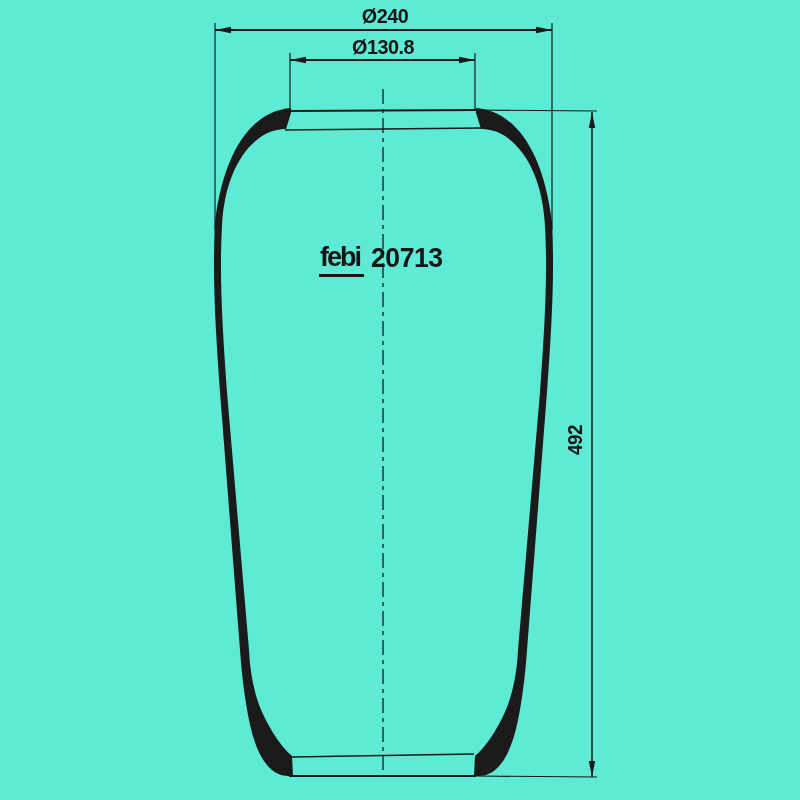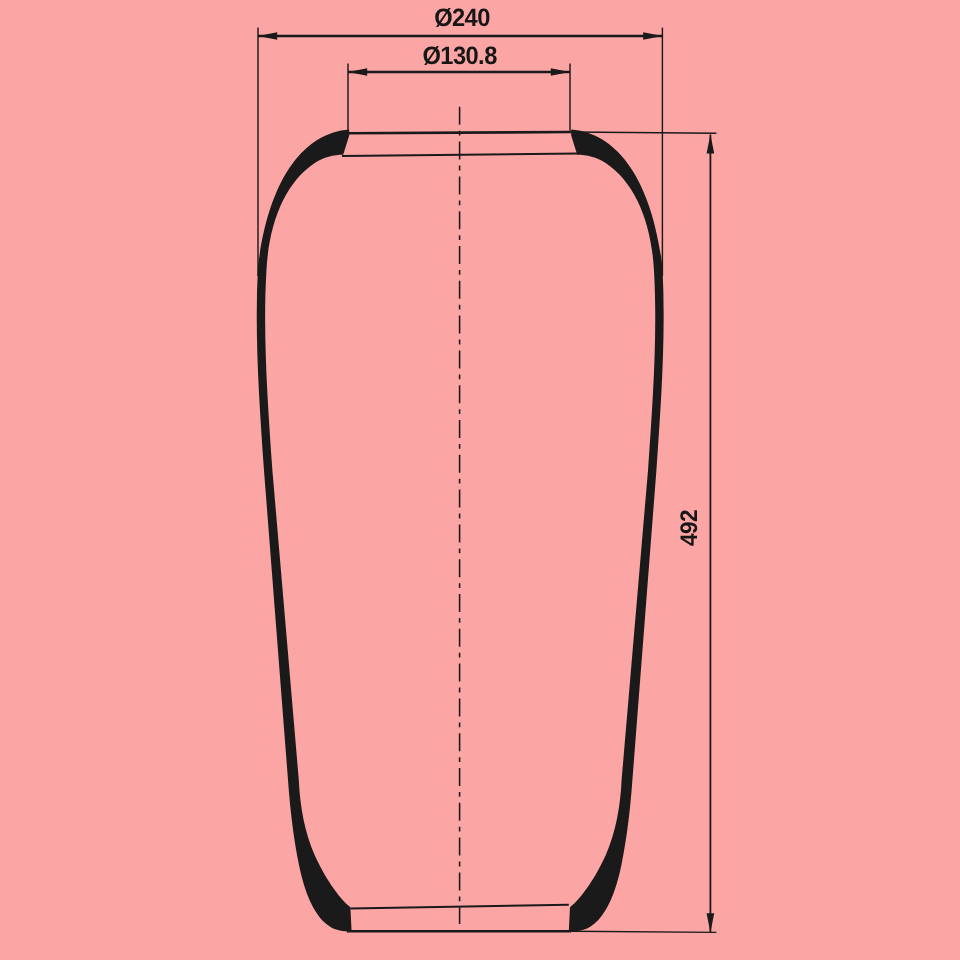--- a/index.html
+++ b/index.html
@@ -1,19 +1,19 @@
 <!DOCTYPE html>
 <html><head>
 <meta charset="utf-8">
 <style>
   html,body{margin:0;padding:0;background:#ffffff;}
   .canvas{
     position:relative;
     width:800px;height:800px;
-    background:#fca5a5;
+    background:#5eead4;
     font-family:"Liberation Sans", sans-serif;
     overflow:hidden;
   }
   .canvas svg{position:absolute;left:0;top:0;}
   .dim-label{
     position:absolute;
     color:#161616;
     font-weight:700;
     font-size:21px;
     letter-spacing:-0.5px;
@@ -120,14 +120,18 @@
     <path fill="#1a1a1a" d="M592 112 L588.8 128 L595.2 128 Z"></path>
     <path fill="#1a1a1a" d="M592 777 L588.8 761 L595.2 761 Z"></path>
   </svg>
 
   <div class="dim-label dim-outer">Ø240</div>
 
   <div class="dim-label dim-inner">Ø130.8</div>
 
   <div class="dim-label dim-height">492</div>
 
+  <div class="part-row">
+    <span class="febi-logo">febi</span>
+    <span class="part-number">20713</span>
+  </div>
 
 </div>
 
 </body></html>

